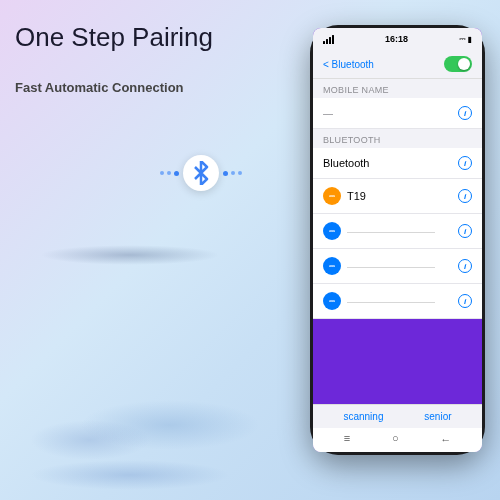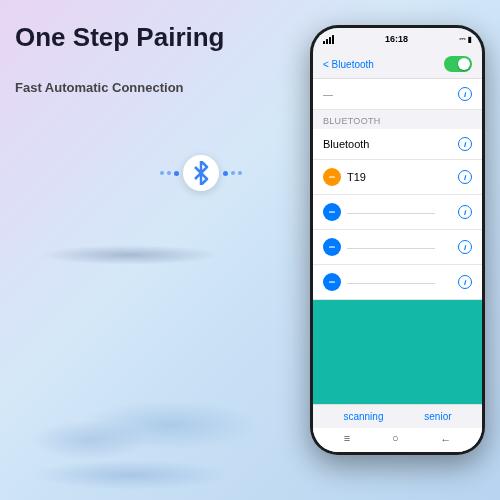--- a/index.html
+++ b/index.html
@@ -39,21 +39,21 @@
       left: 0;
       width: 280px;
       height: 500px;
     }
 
     .heading {
       position: absolute;
       top: 22px;
       left: 15px;
       font-size: 26px;
-      font-weight: 700;
+      font-weight: 400;
       color: #1a1a2e;
       line-height: 1.2;
     }
 
     .subheading {
       position: absolute;
       top: 80px;
       left: 15px;
       font-size: 13px;
       color: #444;
@@ -247,22 +247,22 @@
       background: #1c1c1e;
       border-radius: 28px;
       padding: 3px;
       box-shadow: 0 10px 30px rgba(0,0,0,0.4);
       position: relative;
     }
 
     .phone-inner {
       width: 100%;
       height: 100%;
-      background: #14b8a6;
-      border-radius: 25px;
+      background: #6d28d9;
+      border-radius: 8px;
       overflow: hidden;
       position: relative;
     }
 
     
     .status-bar {
       height: 22px;
       background: #f2f2f7;
       display: flex;
       align-items: center;
@@ -456,20 +456,21 @@
           <span style="font-size:8px">⎓</span>
           <span style="font-size:8px">▮</span>
         </div>
       </div>
 
       <div class="bt-header">
         <div class="bt-back">&lt; Bluetooth</div>
         <div class="bt-header-toggle"></div>
       </div>
 
+      <div class="section-label">Mobile Name</div>
       <div class="list-item">
         <span class="item-text" style="color:#8e8e93; font-size:10px;">—</span>
         <div class="item-info-icon">
           <span>i</span>
         </div>
       </div>
 
       <div class="section-label">Bluetooth</div>
       <div class="list-item">
         <div class="list-item-left">

